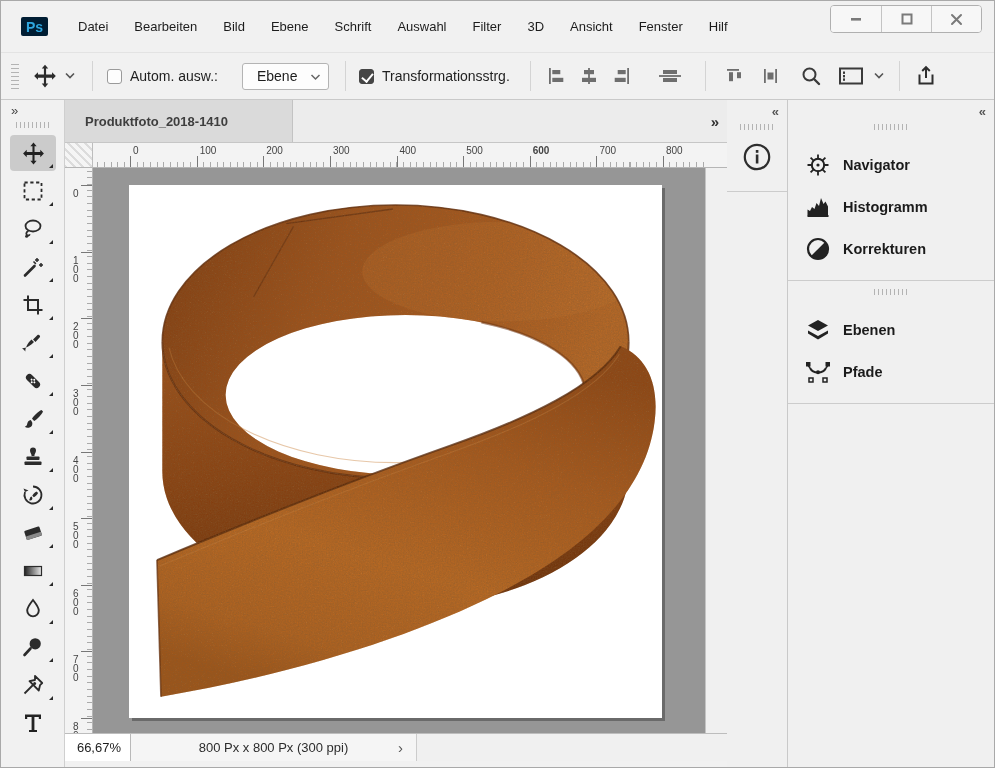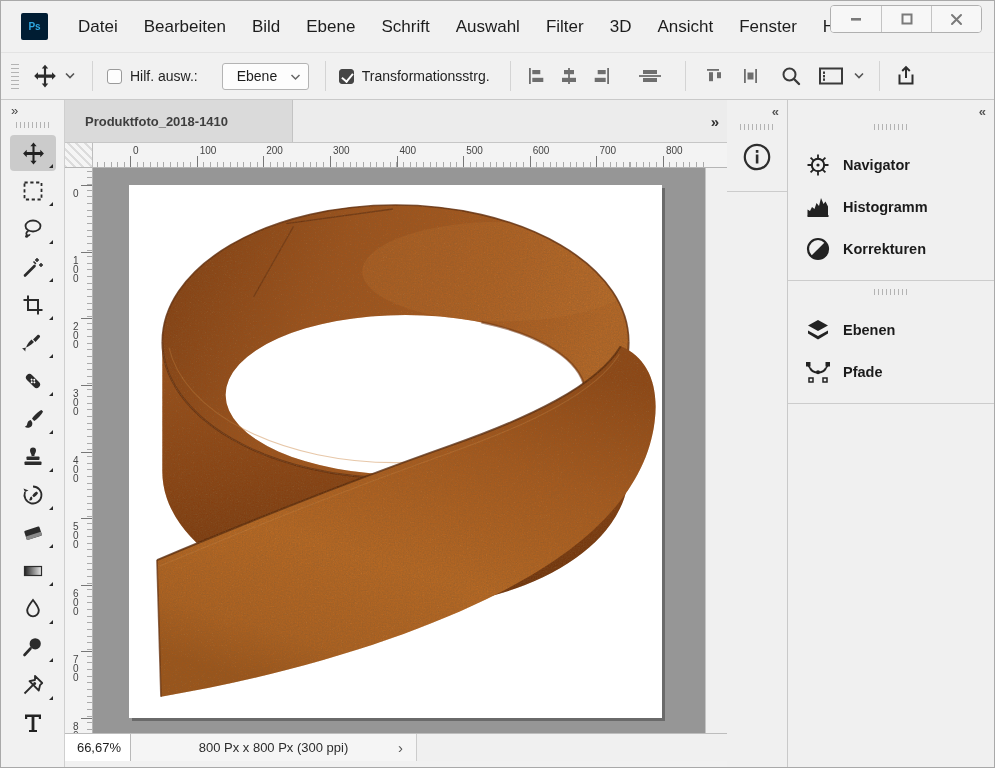--- a/index.html
+++ b/index.html
@@ -1,23 +1,23 @@
 <!DOCTYPE html>
 <html style="--rust-dark: #6e3008; --rust-deep: #7e3a0e; --rust-mid: #a0521a; --rust-light: #bc6a22;"><head>
 <meta charset="utf-8">
 <style>
   html,body{margin:0;padding:0;background:#cfcfcf;font-family:"Liberation Sans",sans-serif;}
   *{box-sizing:border-box;}
   .window{position:relative;width:995px;height:768px;background:#f1f1f1;border:1px solid #a9a9a9;overflow:hidden;color:#1d1d1d;}
 
   
   .menubar{position:relative;height:52px;display:flex;align-items:center;border-bottom:1px solid #e3e3e3;background:#f1f1f1;}
-  .ps-logo{width:27px;height:27px;margin-left:20px;background:#001d33;color:#2ea7e0;font-weight:700;font-size:10px;display:flex;align-items:center;justify-content:center;border-radius:2px;flex:none;}
+  .ps-logo{width:27px;height:19px;margin-left:20px;background:#001d33;color:#2ea7e0;font-weight:700;font-size:14px;display:flex;align-items:center;justify-content:center;border-radius:2px;flex:none;}
   .menus{display:flex;align-items:center;margin-left:30px;}
-  .menu-item{margin-right:26px;font-size:17px;white-space:nowrap;cursor:default;}
+  .menu-item{margin-right:26px;font-size:13px;white-space:nowrap;cursor:default;}
   .win-controls{position:absolute;top:4px;right:12px;height:28px;display:flex;border:1px solid #b0b0b0;border-radius:4px;overflow:hidden;background:#f7f7f7;}
   .win-btn{width:50px;height:100%;display:flex;align-items:center;justify-content:center;border-left:1px solid #c4c4c4;background:#f7f7f7;}
   .win-btn:first-child{border-left:none;}
 
   
   .optionsbar{height:47px;display:flex;align-items:center;background:#f1f1f1;border-bottom:1px solid #c9c9c9;}
   .grip-v{width:8px;height:26px;margin-left:10px;background:repeating-linear-gradient(0deg,#b3b3b3 0 1px,transparent 1px 4px);}
   .opt-sep{width:1px;height:30px;background:#d4d4d4;}
   .opt-icon{display:flex;align-items:center;justify-content:center;}
   .opt-label{font-size:14px;color:#1f1f1f;white-space:nowrap;}
@@ -134,21 +134,21 @@
           <path d="M12 1.5l3 3.5h-2v5.5h5.5v-2l3.5 3.5-3.5 3.5v-2H13v5.5h2L12 22.5 9 19h2v-5.5H5.5v2L2 12l3.5-3.5v2H11V5h-2z"></path>
         </svg>
     </div>
     <div class="opt-icon" style="margin-left:6px;">
       <svg width="12" height="8" viewBox="0 0 12 8">
           <path d="M2 1.5l4 4 4-4" stroke="#555" stroke-width="1.6" fill="none"></path>
         </svg>
     </div>
     <div class="opt-sep" style="margin-left:16px;"></div>
     <div class="checkbox" style="margin-left:14px;"></div>
-    <span class="opt-label" style="margin-left:8px;">Hilf. ausw.:</span>
+    <span class="opt-label" style="margin-left:8px;">Autom. ausw.:</span>
     <div class="select" style="margin-left:24px;">
       <span>Ebene</span>
       <svg width="11" height="7" viewBox="0 0 11 7">
           <path d="M1.5 1l4 4 4-4" stroke="#666" stroke-width="1.5" fill="none"></path>
         </svg>
     </div>
     <div class="opt-sep" style="margin-left:16px;"></div>
     <div class="checkbox checked" style="margin-left:13px;"></div>
     <span class="opt-label" style="margin-left:8px;">Transformationsstrg.</span>
     <div class="opt-sep" style="margin-left:20px;"></div>
@@ -380,21 +380,21 @@
             <div class="hlabel" style="left: 106.625px;">100</div>
             <div class="htick" style="left: 170.25px;"></div>
             <div class="hlabel" style="left: 173.25px;">200</div>
             <div class="htick" style="left: 236.875px;"></div>
             <div class="hlabel" style="left: 239.875px;">300</div>
             <div class="htick" style="left: 303.5px;"></div>
             <div class="hlabel" style="left: 306.5px;">400</div>
             <div class="htick" style="left: 370.125px;"></div>
             <div class="hlabel" style="left: 373.125px;">500</div>
             <div class="htick" style="left: 436.75px;"></div>
-            <div class="hlabel" style="left: 439.75px;">600</div>
+            <div class="hlabel" style="left: 439.75px; font-weight: bold;">600</div>
             <div class="htick" style="left: 503.375px;"></div>
             <div class="hlabel" style="left: 506.375px;">700</div>
             <div class="htick" style="left: 570px;"></div>
             <div class="hlabel" style="left: 573px; text-align: center;">800</div>
           </div>
       </div>
 
       <div class="viewport">
         <div class="vruler" id="vruler">
             <div class="minor"></div>

